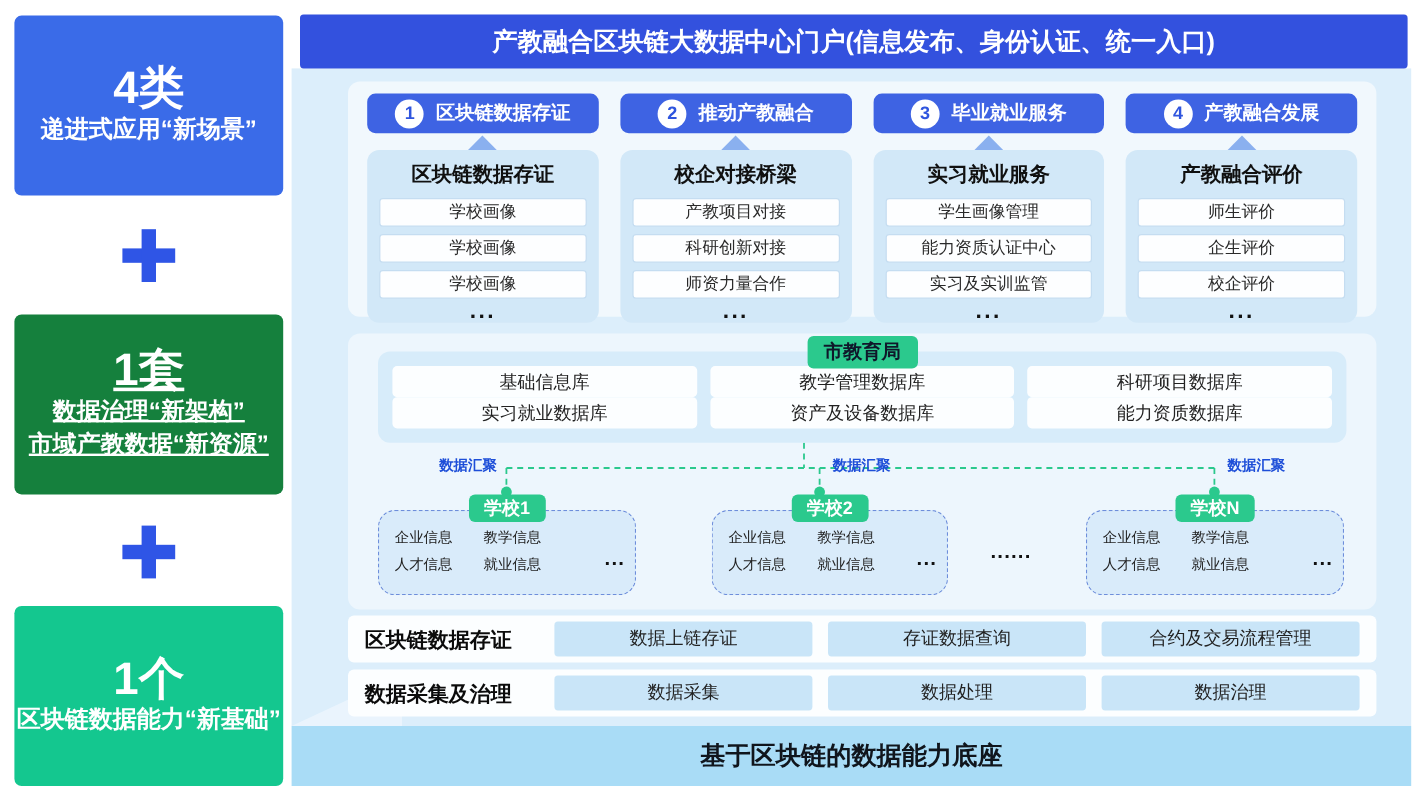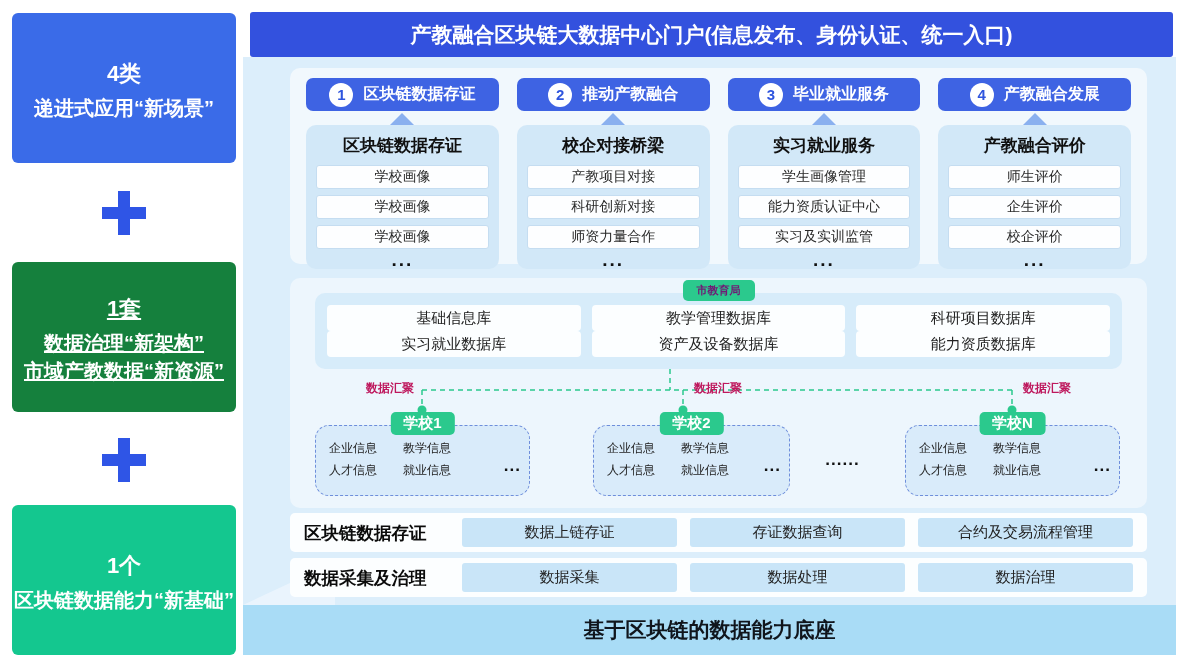--- a/index.html
+++ b/index.html
@@ -2,21 +2,21 @@
 <html><head>
 <meta charset="utf-8">
 <style>
   html,body{margin:0;padding:0;background:#ffffff;}
   body{font-family:"Liberation Sans", sans-serif;}
   .stage{position:relative;width:1187px;height:669px;background:#ffffff;overflow:hidden;}
 
   
   .side-box{position:absolute;left:12px;width:224px;height:150px;border-radius:6px;color:#fff;
             display:flex;flex-direction:column;align-items:center;justify-content:center;text-align:center;}
-  .side-box .big{font-size:22px;font-weight:bold;line-height:40px;}
+  .side-box .big{font-size:38px;font-weight:bold;line-height:40px;}
   .side-box .sub{font-size:20px;font-weight:bold;line-height:28px;}
   .box-blue{top:13px;background:#3A6BE8;}
   .box-sky{top:262px;background:#15803d;text-decoration:underline;}
   .box-green{top:505px;background:#14C78F;}
   .plus{position:absolute;left:102px;width:44px;height:44px;}
   .plus i{position:absolute;background:#2F55E6;display:block;}
   .plus i.h{left:0;top:16px;width:44px;height:12px;}
   .plus i.v{left:16px;top:0;width:12px;height:44px;}
   .plus-1{top:191px;} .plus-2{top:438px;}
 
@@ -41,26 +41,26 @@
             border-bottom:13px solid #8AB0EF;}
   .card{flex:1;background:#D2E8F8;border-radius:10px;padding:6px 10px 4px 10px;display:flex;flex-direction:column;}
   .card-title{font-size:17px;font-weight:bold;color:#101010;text-align:center;margin:3px 0 8px 0;white-space:nowrap;}
   .card-item{background:#FDFEFF;border:1px solid #C5DDF1;border-radius:3px;font-size:14px;color:#2a2a2a;
              text-align:center;padding:2px 0;margin-bottom:6px;white-space:nowrap;}
   .card-more{text-align:center;font-weight:bold;font-size:19px;letter-spacing:2px;color:#111;line-height:10px;}
 
   
   .data-section{position:absolute;left:290px;top:278px;width:857px;height:230px;background:#EDF6FD;border-radius:10px;}
   .bureau-badge{position:absolute;left:50%;top:2px;transform:translateX(-50%);background:#2BC98D;border-radius:5px;
-                color:#701a75;font-weight:bold;font-size:11px;padding:3px 14px;z-index:3;white-space:nowrap;}
+                color:#0f172a;font-weight:bold;font-size:16px;padding:3px 14px;z-index:3;white-space:nowrap;}
   .db-box{position:absolute;left:25px;top:15px;width:807px;height:76px;background:#D7ECFA;border-radius:10px;
           display:grid;grid-template-columns:repeat(3,1fr);gap:0 11px;padding:12px 12px;box-sizing:border-box;z-index:1;}
   .db-item{background:#FCFEFF;border-radius:4px;font-size:15px;color:#222;display:flex;align-items:center;justify-content:center;white-space:nowrap;}
   .connectors{position:absolute;left:0;top:0;z-index:0;pointer-events:none;}
-  .agg-label{position:absolute;font-size:12px;font-weight:bold;color:#be185d;z-index:2;white-space:nowrap;}
+  .agg-label{position:absolute;font-size:12px;font-weight:bold;color:#1d4ed8;z-index:2;white-space:nowrap;}
   .agg-1{left:40px;top:102px;width:84px;text-align:right;}
   .agg-2{left:404px;top:102px;}
   .agg-3{left:733px;top:102px;}
   .school{position:absolute;top:134px;height:84px;}
   .school-1{left:25px;width:215px;} .school-2{left:303px;width:197px;} .school-n{left:615px;width:215px;}
   .school-badge{position:absolute;left:50%;top:0;transform:translateX(-50%);background:#2BC98D;border-radius:5px;
                 color:#fff;font-weight:bold;font-size:15px;padding:2px 13px;z-index:2;white-space:nowrap;}
   .school-box{position:absolute;left:0;right:0;top:13px;bottom:0;background:#D9EBFA;border:1.5px dashed #6E8EDB;border-radius:14px;}
   .school-grid{position:absolute;left:14px;top:28px;display:grid;grid-template-columns:auto auto;column-gap:26px;row-gap:5px;
                font-size:12px;color:#222;white-space:nowrap;}

